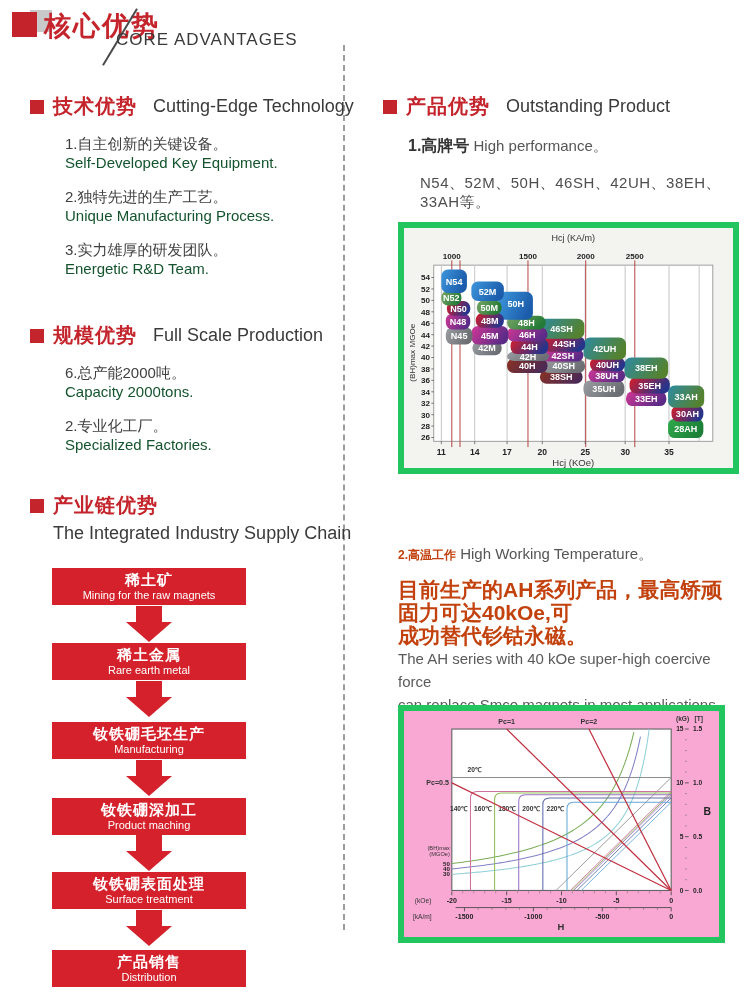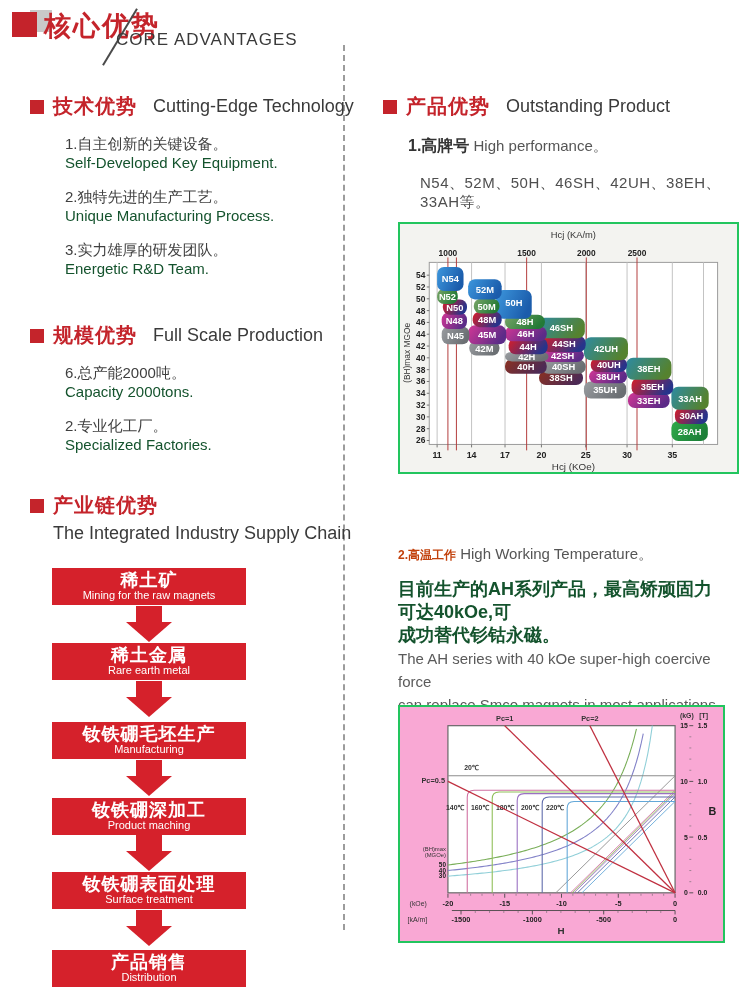--- a/index.html
+++ b/index.html
@@ -19,37 +19,37 @@
   .sec-zh{font-size:20px;font-weight:bold;color:#c4242b;letter-spacing:1px;}
   .sec-en{font-size:18px;color:#3a3a3a;margin-left:16px;}
   .sec-en2{font-size:18px;color:#3a3a3a;margin:4px 0 0 23px;}
   .items{margin:14px 0 0 35px;}
   .item{margin-bottom:15px;}
   .item-zh{font-size:15px;color:#3f3f3f;line-height:19px;}
   .item-en{font-size:15px;color:#14532d;line-height:19px;}
   
   .flow{position:absolute;left:52px;top:568px;width:194px;height:422px;}
   .fbox{position:absolute;left:0;width:194px;height:37px;background:#d5212b;color:#fff;text-align:center;}
-  .fbox-zh{font-size:18px;font-weight:bold;line-height:18px;padding-top:3px;letter-spacing:1px;}
+  .fbox-zh{font-size:15px;font-weight:bold;line-height:18px;padding-top:3px;letter-spacing:1px;}
   .fbox-en{font-size:11px;line-height:13px;}
   .farrow{position:absolute;left:50%;transform:translateX(-50%);width:46px;}
   .farrow .shaft{width:26px;height:16px;background:#d5212b;margin:0 auto;}
   .farrow .head{width:0;height:0;border-left:23px solid transparent;border-right:23px solid transparent;border-top:20px solid #d5212b;}
   
   .rp1{position:absolute;left:408px;top:136px;font-size:15px;color:#555;}
   .rp1 .zhb{font-size:16px;color:#333;font-weight:bold;}
   .grades{position:absolute;left:420px;top:174px;font-size:15px;color:#4f4f4f;letter-spacing:0.5px;}
   .rp2{position:absolute;left:398px;top:545px;font-size:15px;color:#555;}
   .rp2 .zhb{font-size:12px;color:#c2410c;font-weight:bold;}
   .para{position:absolute;left:398px;top:578px;width:330px;}
   .para div{line-height:23px;}
-  .para .pz{font-size:18px;color:#14532d;font-weight:bold;}
+  .para .pz{font-size:21px;color:#c2410c;font-weight:bold;}
   .para .pe{font-size:15px;color:#5a5a5a;font-weight:normal;}
   
-  .chart-panel{position:absolute;border:2px solid #22c55e;box-sizing:border-box;}
+  .chart-panel{position:absolute;border:6px solid #22c55e;box-sizing:border-box;}
   .c1{left:398px;top:222px;width:341px;height:252px;background:#f3f3f0;}
   .c2{left:398px;top:705px;width:327px;height:238px;background:#f9a8d4;}
   .chart-panel svg{display:block;width:100%;height:100%;}
   svg text{font-family:"Liberation Sans",sans-serif;}
 </style>
 </head>
 <body>
 
 <div class="page">
 

